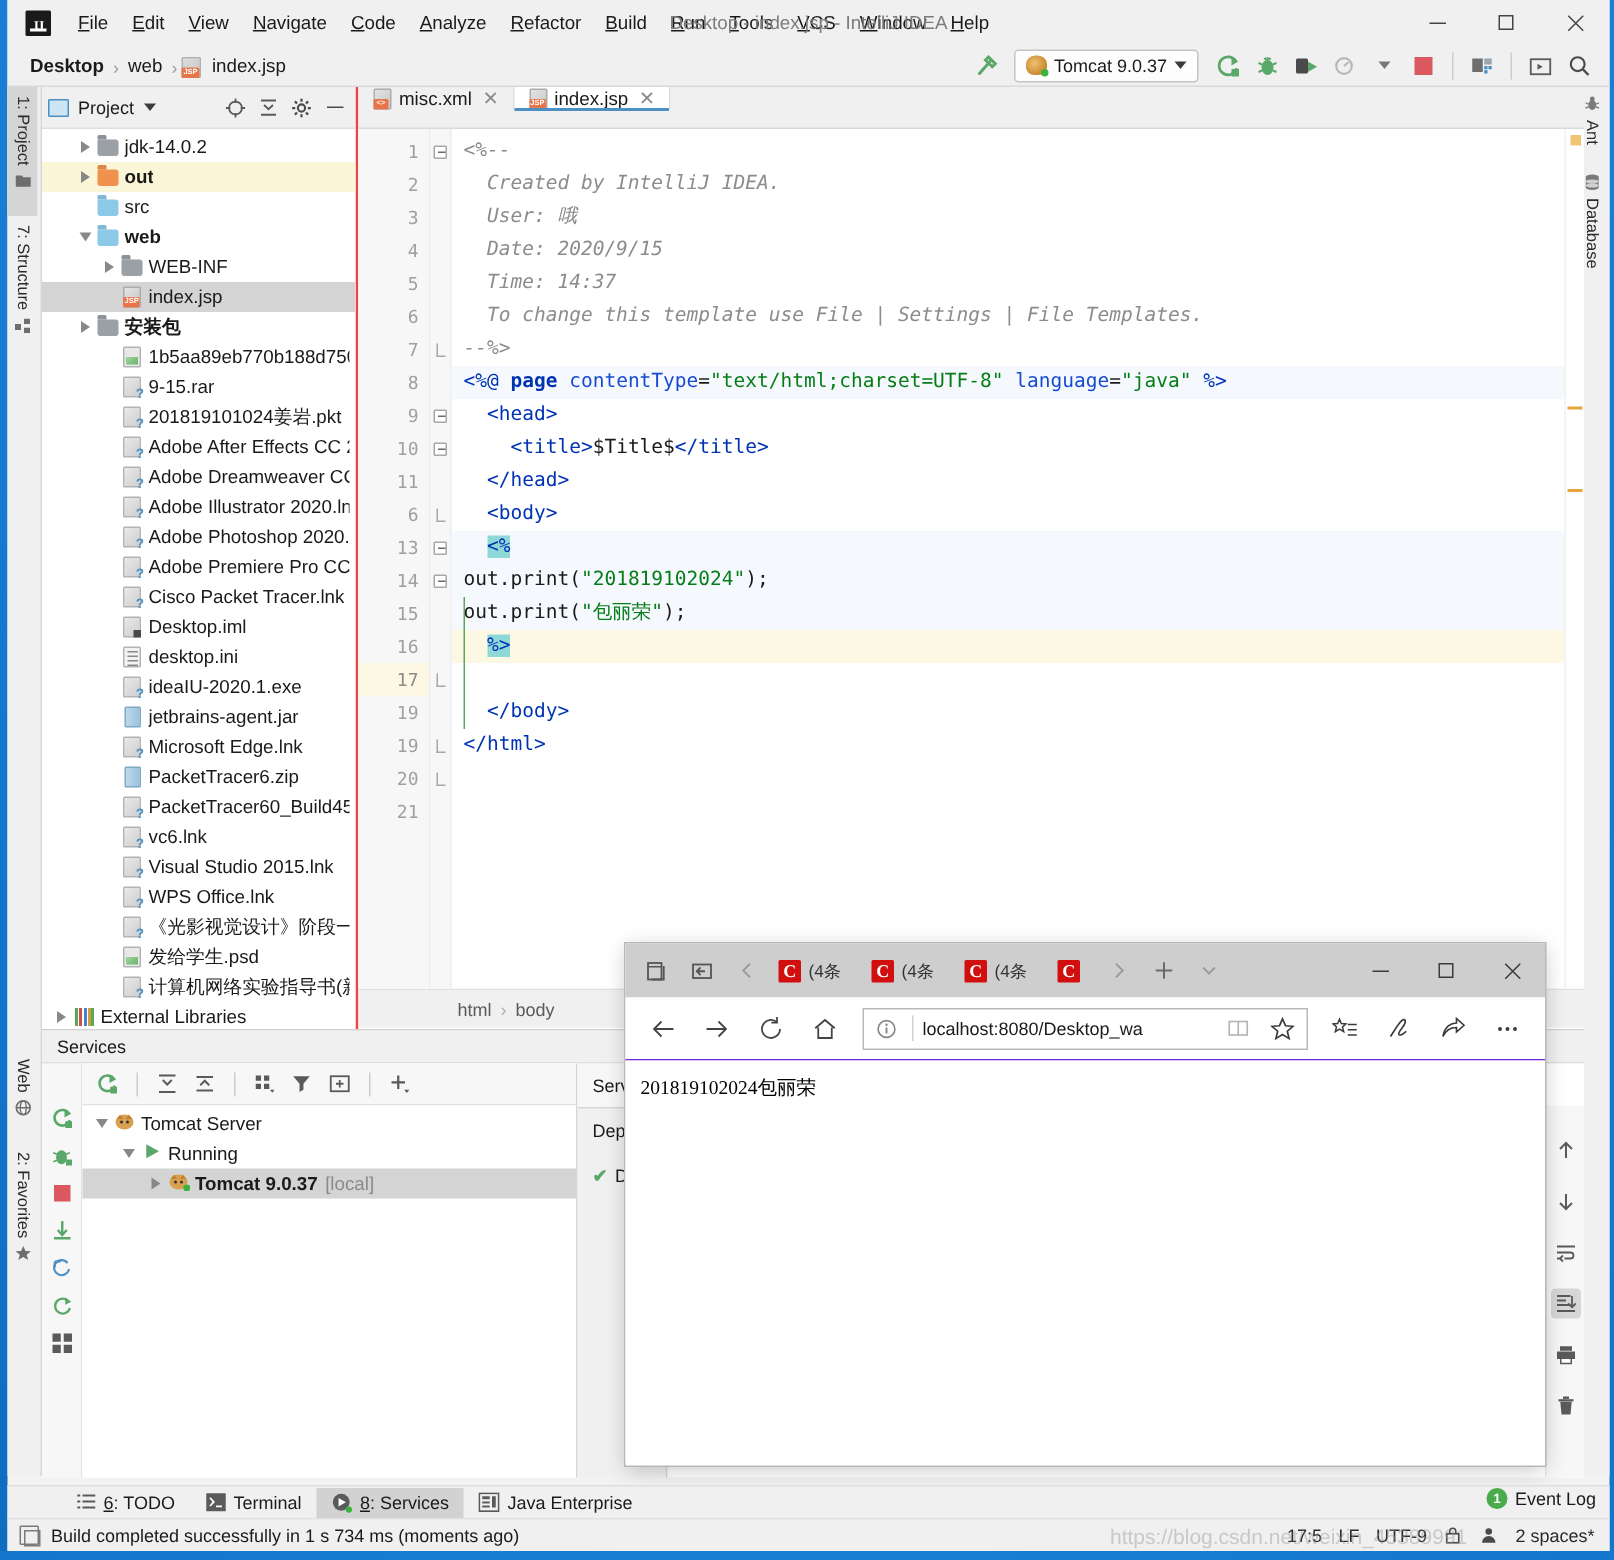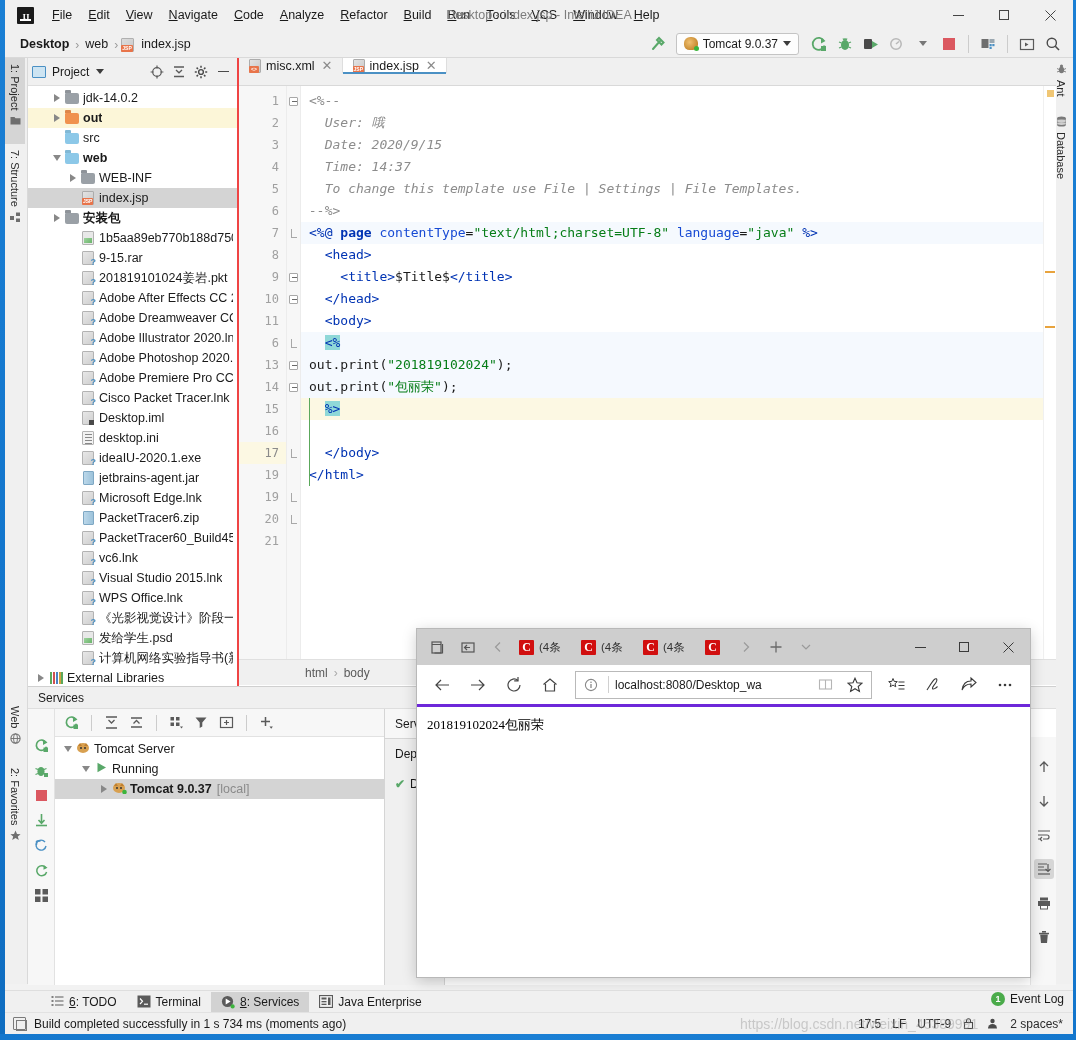--- a/index.html
+++ b/index.html
@@ -364,21 +364,21 @@
   .br-tab.short { min-width: 28px; }
   .c-favicon {
     width: 15px; height: 15px; background: #d10f0f; color: #fff;
     font-family: "Liberation Serif", serif; font-weight: bold; font-size: 12px;
     display:flex; align-items:center; justify-content:center; border-radius:1px; flex:0 0 15px;
   }
   .br-wctrl { margin-left: auto; display: flex; }
   .br-wbtn { width: 44px; height: 36px; display:flex; align-items:center; justify-content:center; color:#3a3a3a; }
   .br-nav {
     height: 42px; background: #fff; display: flex; align-items: center; padding: 0 8px; gap: 2px;
-    border-bottom: 3px solid #6d28d9;
+    border-bottom: 1px solid #6d28d9;
   }
   .br-nbtn { width: 34px; height: 34px; display:flex; align-items:center; justify-content:center; color:#444; border-radius:2px; }
   .br-url {
     flex: 1 1 auto; height: 28px; margin: 0 6px; border: 1px solid #b9b9b9; background: #fff;
     display: flex; align-items: center; gap: 6px; padding: 0 4px; max-width: 355px;
   }
   .br-url-text { font-size: 12px; color: #1a1a1a; white-space: nowrap; overflow: hidden; flex: 1 1 auto;}
   .br-url-sep { width:1px; height:17px; background:#d0d0d0; }
   .br-content { background: #fff; height: 268px; padding: 9px 10px; font-size: 13px; color: #000;
     font-family: "Liberation Serif", serif; }
@@ -966,20 +966,21 @@
             <span class="fold-end"></span>
           </div>
           <div class="fline">
             <span class="fold-end"></span>
           </div>
           <div class="fline"></div>
         </div>
       <div class="code-col" id="codecol">
         <div class="vline" style="top:312px;height:88px;"></div>
       <div class="cline"><span class="cmt">&lt;%--</span></div>
+          <div class="cline"><span class="cmt">  Created by IntelliJ IDEA.</span></div>
           <div class="cline"><span class="cmt">  User: 哦</span></div>
           <div class="cline"><span class="cmt">  Date: 2020/9/15</span></div>
           <div class="cline"><span class="cmt">  Time: 14:37</span></div>
           <div class="cline"><span class="cmt">  To change this template use File | Settings | File Templates.</span></div>
           <div class="cline"><span class="cmt">--%&gt;</span></div>
           <div class="cline hl"><span class="tag">&lt;%@</span> <span class="kw">page</span> <span class="attr">contentType</span><span class="plain">=</span><span class="str">"text/html;charset=UTF-8"</span> <span class="attr">language</span><span class="plain">=</span><span class="str">"java"</span> <span class="tag">%&gt;</span></div>
           <div class="cline">  <span class="tag">&lt;head&gt;</span></div>
           <div class="cline">    <span class="tag">&lt;title&gt;</span><span class="plain">$Title$</span><span class="tag">&lt;/title&gt;</span></div>
           <div class="cline">  <span class="tag">&lt;/head&gt;</span></div>
           <div class="cline">  <span class="tag">&lt;body&gt;</span></div>

